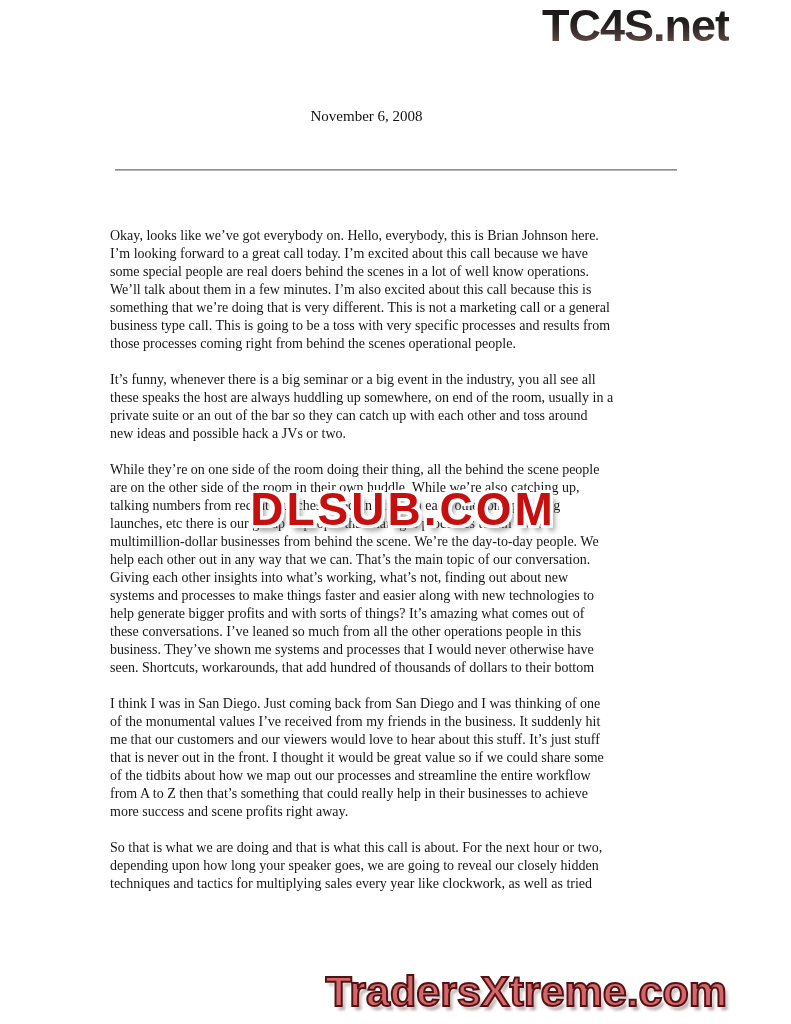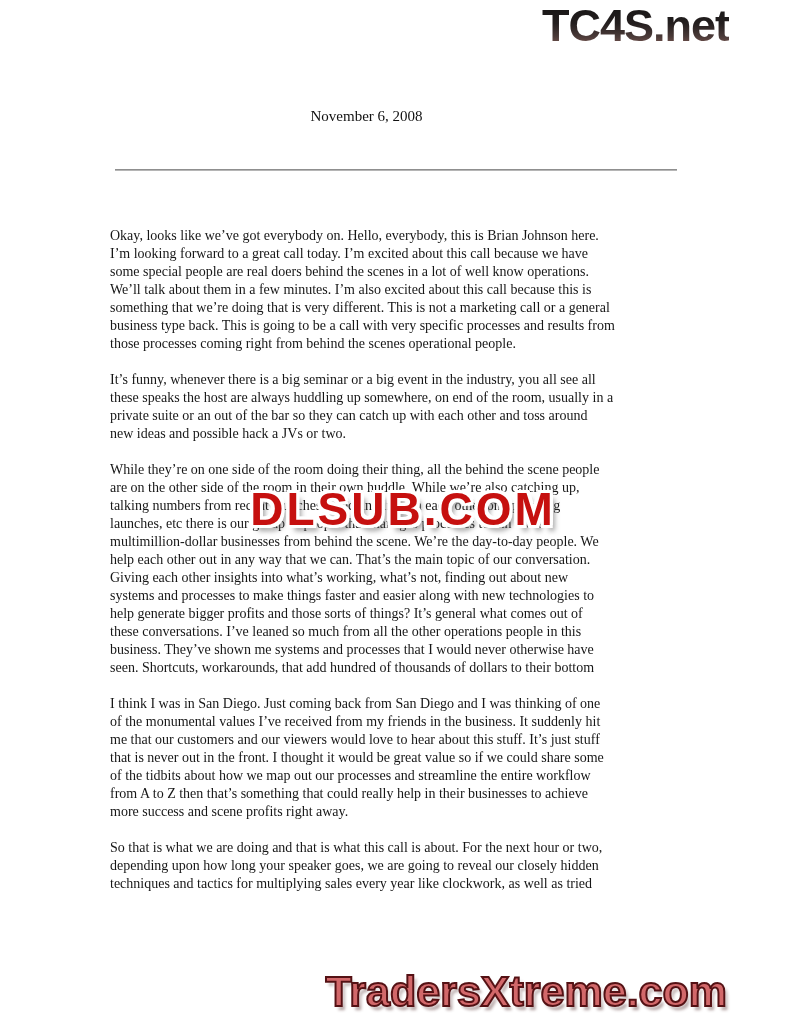--- a/index.html
+++ b/index.html
@@ -89,39 +89,39 @@
 
   <div class="divider"></div>
 
   <div class="doc-body">
       <div class="para">
         <div class="line">Okay, looks like we’ve got everybody on. Hello, everybody, this is Brian Johnson here.</div>
         <div class="line">I’m looking forward to a great call today. I’m excited about this call because we have</div>
         <div class="line">some special people are real doers behind the scenes in a lot of well know operations.</div>
         <div class="line">We’ll talk about them in a few minutes. I’m also excited about this call because this is</div>
         <div class="line">something that we’re doing that is very different. This is not a marketing call or a general</div>
-        <div class="line">business type back. This is going to be a call with very specific processes and results from</div>
+        <div class="line">business type call. This is going to be a toss with very specific processes and results from</div>
         <div class="line">those processes coming right from behind the scenes operational people.</div>
       </div>
       <div class="para">
         <div class="line">It’s funny, whenever there is a big seminar or a big event in the industry, you all see all</div>
         <div class="line">these speaks the host are always huddling up somewhere, on end of the room, usually in a</div>
         <div class="line">private suite or an out of the bar so they can catch up with each other and toss around</div>
         <div class="line">new ideas and possible hack a JVs or two.</div>
       </div>
       <div class="para">
         <div class="line">While they’re on one side of the room doing their thing, all the behind the scene people</div>
         <div class="line">are on the other side of the room in their own huddle. While we’re also catching up,</div>
         <div class="line">talking numbers from recent launches, checking in with each other on upcoming</div>
         <div class="line">launches, etc there is our group of people that manages processes to run these</div>
         <div class="line">multimillion-dollar businesses from behind the scene. We’re the day-to-day people. We</div>
         <div class="line">help each other out in any way that we can. That’s the main topic of our conversation.</div>
         <div class="line">Giving each other insights into what’s working, what’s not, finding out about new</div>
         <div class="line">systems and processes to make things faster and easier along with new technologies to</div>
-        <div class="line">help generate bigger profits and those sorts of things? It’s general what comes out of</div>
+        <div class="line">help generate bigger profits and with sorts of things? It’s amazing what comes out of</div>
         <div class="line">these conversations. I’ve leaned so much from all the other operations people in this</div>
         <div class="line">business. They’ve shown me systems and processes that I would never otherwise have</div>
         <div class="line">seen. Shortcuts, workarounds, that add hundred of thousands of dollars to their bottom</div>
       </div>
       <div class="para">
         <div class="line">I think I was in San Diego. Just coming back from San Diego and I was thinking of one</div>
         <div class="line">of the monumental values I’ve received from my friends in the business. It suddenly hit</div>
         <div class="line">me that our customers and our viewers would love to hear about this stuff. It’s just stuff</div>
         <div class="line">that is never out in the front. I thought it would be great value so if we could share some</div>
         <div class="line">of the tidbits about how we map out our processes and streamline the entire workflow</div>

